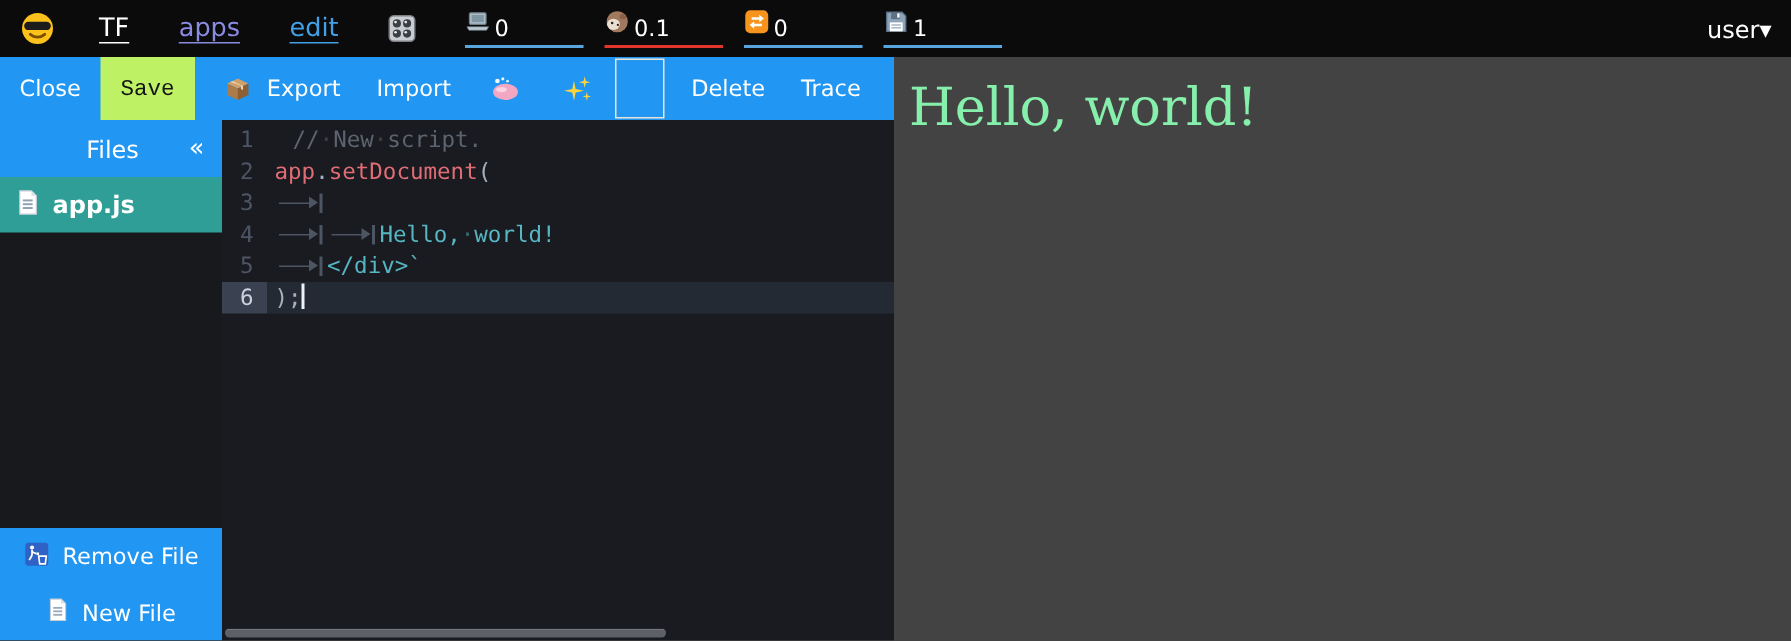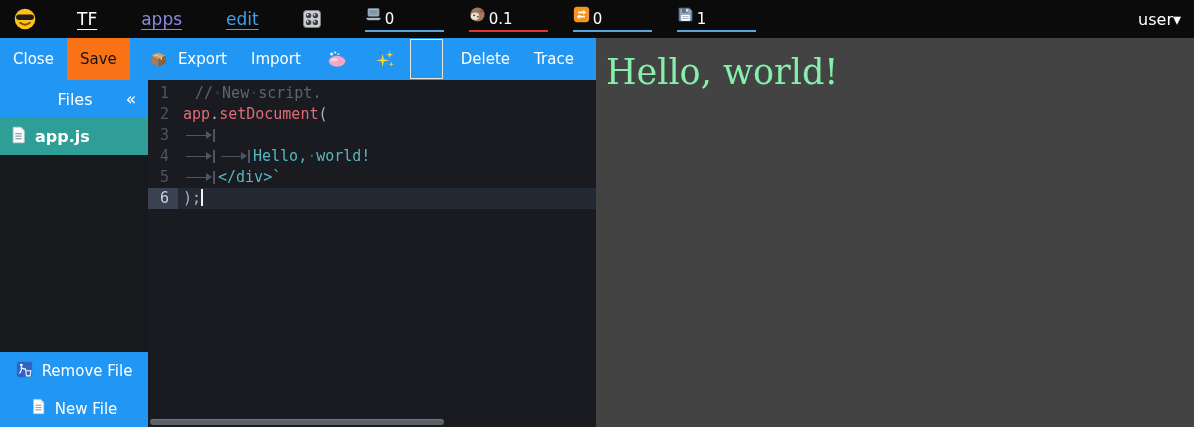--- a/index.html
+++ b/index.html
@@ -5,21 +5,21 @@
   * { box-sizing: border-box; }
   html,body { margin:0; padding:0; }
   body {
     width:1194px; height:427px; overflow:hidden;
     font-family:"DejaVu Sans","Liberation Sans",sans-serif;
     background:#434343;
   }
   
   .topbar {
     height:38px; background:#0b0b0c; display:flex; align-items:center;
-    color:#fff; font-size:17px;gap:11px;
+    color:#fff; font-size:17px;
   }
   .logo { margin-left:13px; display:flex; }
   .brand { margin-left:29px; color:#fff; text-decoration:underline; text-underline-offset:4px; cursor:pointer; }
   .navlink { margin-left:33px; text-decoration:underline; text-underline-offset:4px; cursor:pointer; }
   .navlink.apps { color:#8a8ae0; }
   .navlink.edit { color:#41a0e6; }
   .knobs { margin-left:32px; display:flex; cursor:pointer; }
   .statfield {
     display:flex; align-items:flex-end; gap:3px; width:79px; margin-left:14px;
     border-bottom:2px solid #58a6dd; padding-bottom:3px; font-size:15px; cursor:text;
@@ -28,22 +28,22 @@
   .statfield.red { border-bottom-color:#e0352c; }
   .statfield .sval { line-height:15px; }
   .usermenu { margin-left:auto; margin-right:13px; font-size:16px; cursor:pointer;text-align:right; }
   
   .main { display:flex; height:389px; }
   .leftpane { width:596px; flex:0 0 596px; display:flex; flex-direction:column; }
   
   .toolbar { flex:0 0 42px; background:#2196f3; display:flex; align-items:center; color:#fff; font-size:15px; }
   .tb-link { cursor:pointer; }
   .tb-close { margin-left:13px; }
-  .save-btn { width:63px; height:42px; margin-left:13px; background:#f97316; color:#141414;
-    display:flex; align-items:center; justify-content:center; cursor:pointer; }
+  .save-btn { width:63px; height:42px; margin-left:13px; background:#bef264; color:#141414;
+    display:flex; align-items:center; justify-content:center; cursor:pointer;font-family:Liberation Mono, monospace; }
   .tb-icon { display:flex; cursor:pointer; }
   .i-package { margin-left:19px; }
   .tb-export { margin-left:10px; }
   .tb-import { margin-left:24px; }
   .i-soap { margin-left:26px; }
   .i-sparkles { margin-left:29px; }
   .emoji-slot { width:33px; height:40px; margin-left:15px; border:1px solid #e9e3d7; background:transparent; cursor:pointer; }
   .tb-delete { margin-left:18px; }
   .tb-trace { margin-left:24px; }
   

